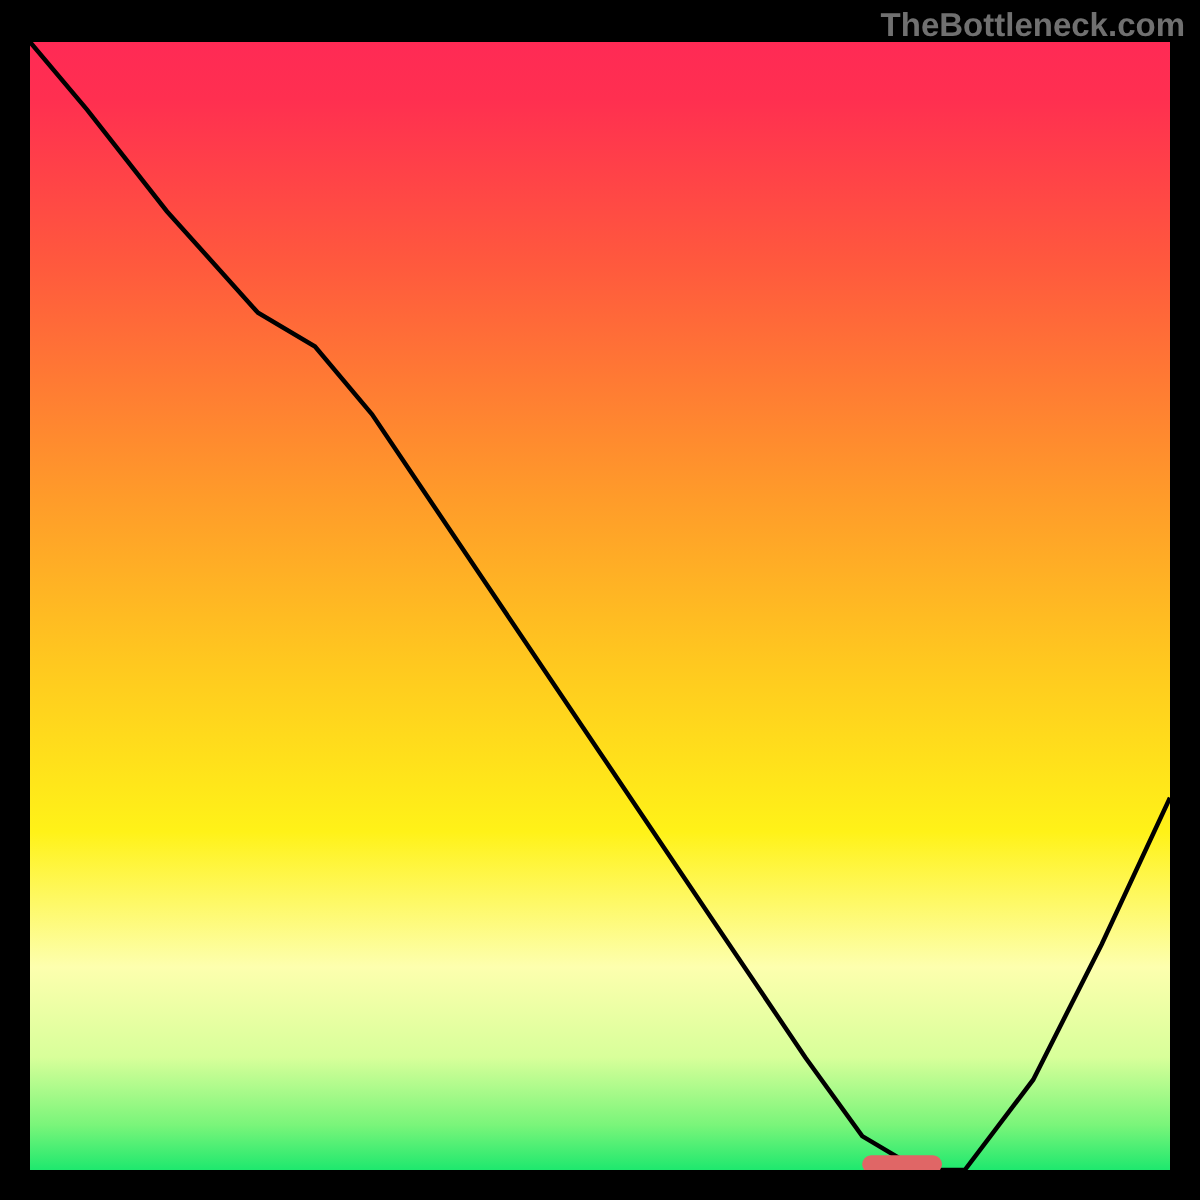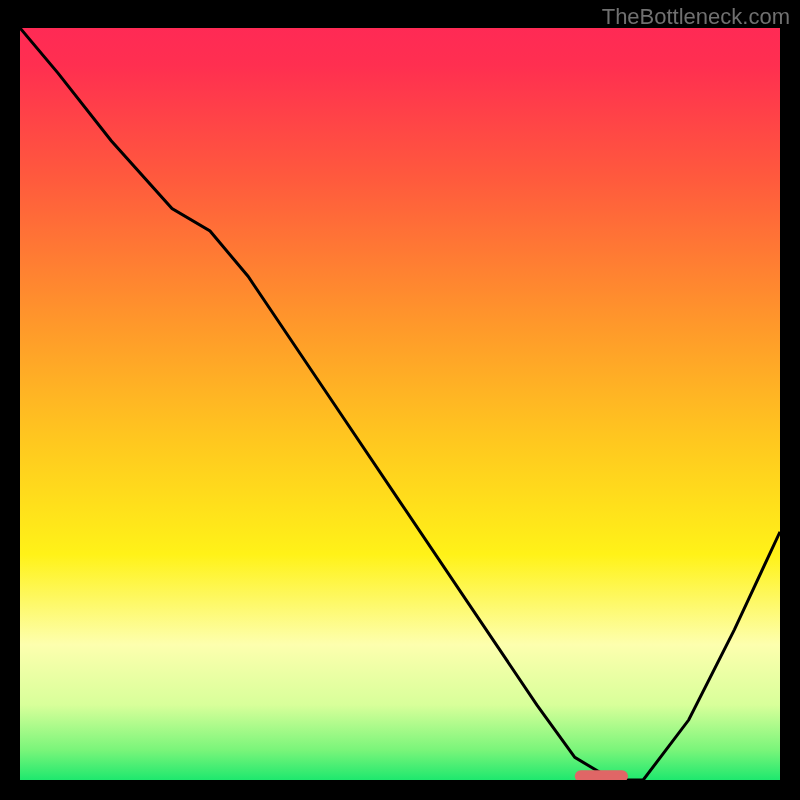--- a/index.html
+++ b/index.html
@@ -10,21 +10,21 @@
     background: #000;
     position: relative;
     font-family: Arial, Helvetica, sans-serif;
   }
   .watermark {
     position: absolute;
     top: 4px;
     right: 10px;
     color: #707070;
     font-size: 22px;
-    font-weight: 400;
+    font-weight: 700;
     z-index: 10;
   }
   .chart-frame {
     position: absolute;
     left: 20px;
     top: 28px;
     width: 760px;
     height: 752px;
     background: #000;
   }

